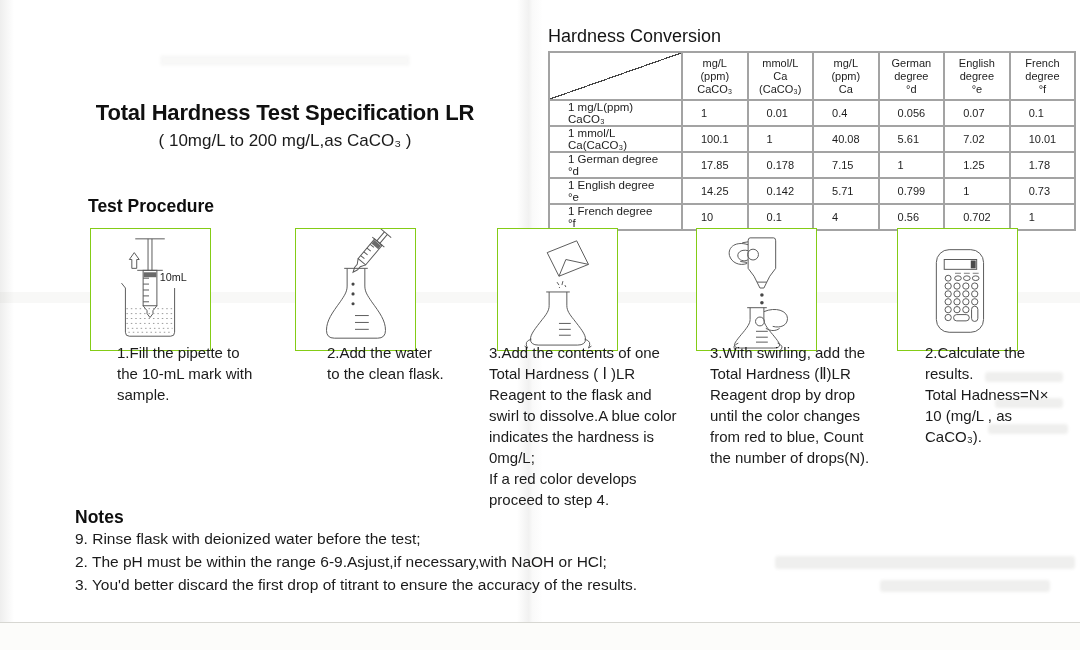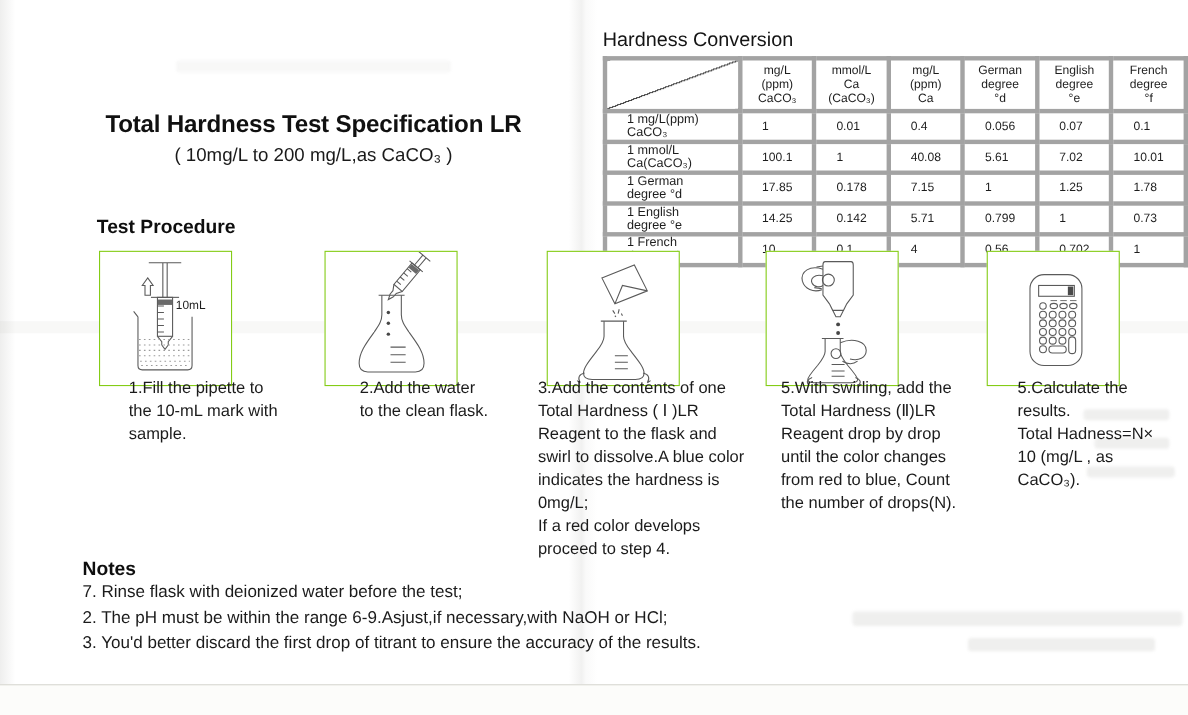--- a/index.html
+++ b/index.html
@@ -19,21 +19,21 @@
   .page-edge { position:absolute; left:0; top:622px; width:1080px; height:28px;
     background:#fcfcfa; border-top:1px solid #d7d7d2; }
   .ghost { position:absolute; background:rgba(158,158,150,0.16); filter:blur(1.5px); border-radius:3px; }
 
   
   .conv-title { position:absolute; left:548px; top:26px; width:487px; text-align:left;
     font-size:18px; color:#141414; }
   table.conv-table { position:absolute; left:548px; top:51px; border-collapse:collapse; table-layout:fixed; }
   .conv-table col.col-label { width:133px; }
   .conv-table col.col-num { width:59px; }
-  .conv-table th, .conv-table td { border:4px solid #a3a3a3; 
+  .conv-table th, .conv-table td { border:2px solid #a3a3a3; 
     vertical-align:middle; color:#1d1d1d; }
   .conv-table th { font-weight:normal; font-size:11px; line-height:13px;
     white-space:pre-line; height:48px; padding:2px 0; }
   .conv-table td { font-size:11px; height:18.5px; padding:0 18px; }
   .conv-table td.row-label { font-size:11.5px; }
   .diag { background:linear-gradient(to bottom right,
     rgba(0,0,0,0) 49.3%, #454545 49.3%, #454545 50.7%, rgba(0,0,0,0) 50.7%); }
 
   
   .doc-title-wrap { position:absolute; left:85px; top:100px; width:400px; text-align:center; }
@@ -282,31 +282,31 @@
   <div class="step-caption c2">2.Add the water
 to the clean flask.</div>
   <div class="step-caption c3">3.Add the contents of one
 Total Hardness ( Ⅰ )LR
 Reagent to the flask and
 swirl to dissolve.A blue color
 indicates the hardness is
 0mg/L;
 If a red color develops
 proceed to step 4.</div>
-  <div class="step-caption c4">5.With swirling, add the
+  <div class="step-caption c4">3.With swirling, add the
 Total Hardness (Ⅱ)LR
 Reagent drop by drop
 until the color changes
 from red to blue, Count
 the number of drops(N).</div>
-  <div class="step-caption c5">5.Calculate the
+  <div class="step-caption c5">2.Calculate the
 results.
 Total Hadness=N×
 10 (mg/L , as
 CaCO₃).</div>
 
   <div class="section-heading notes-heading">Notes</div>
-  <div class="note-line n1">7. Rinse flask with deionized water before the test;</div>
+  <div class="note-line n1">9. Rinse flask with deionized water before the test;</div>
   <div class="note-line n2">2. The pH must be within the range 6-9.Asjust,if necessary,with NaOH or HCl;</div>
   <div class="note-line n3">3. You'd better discard the first drop of titrant to ensure the accuracy of the results.</div>
 
   <div class="page-edge"></div>
 </div>
 
 </body></html>

